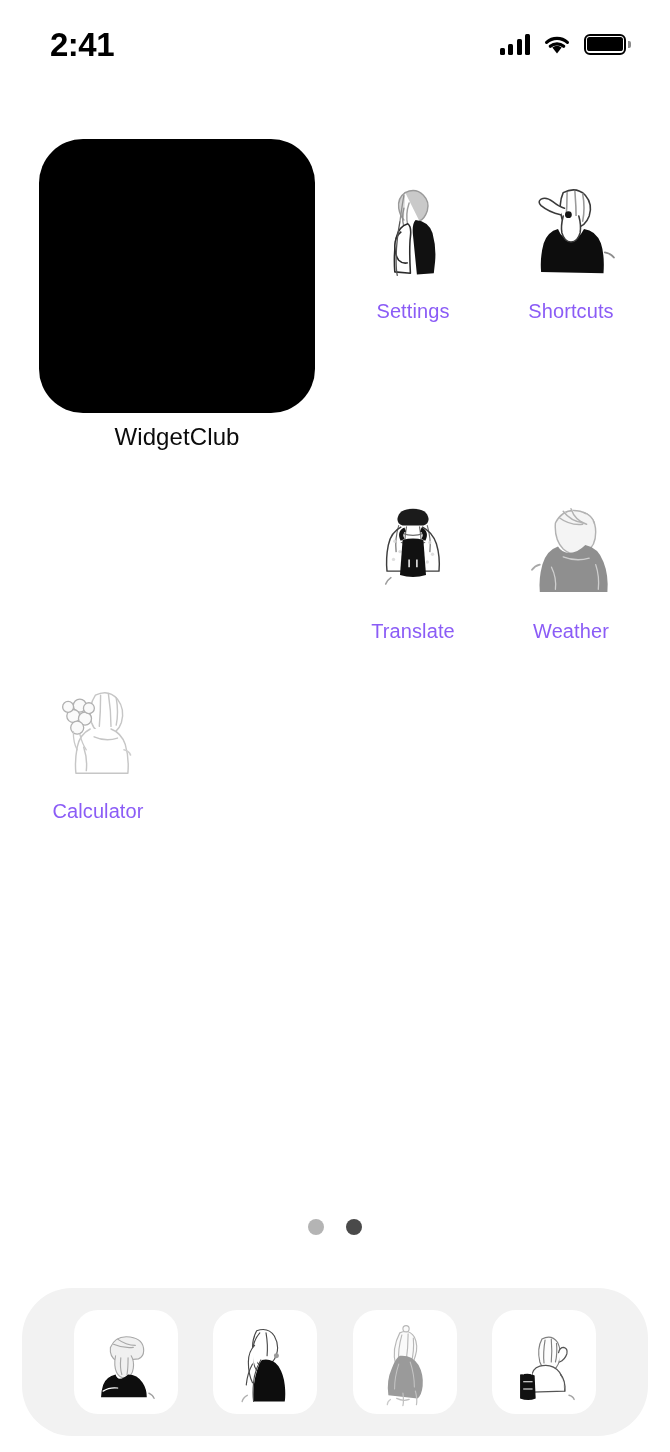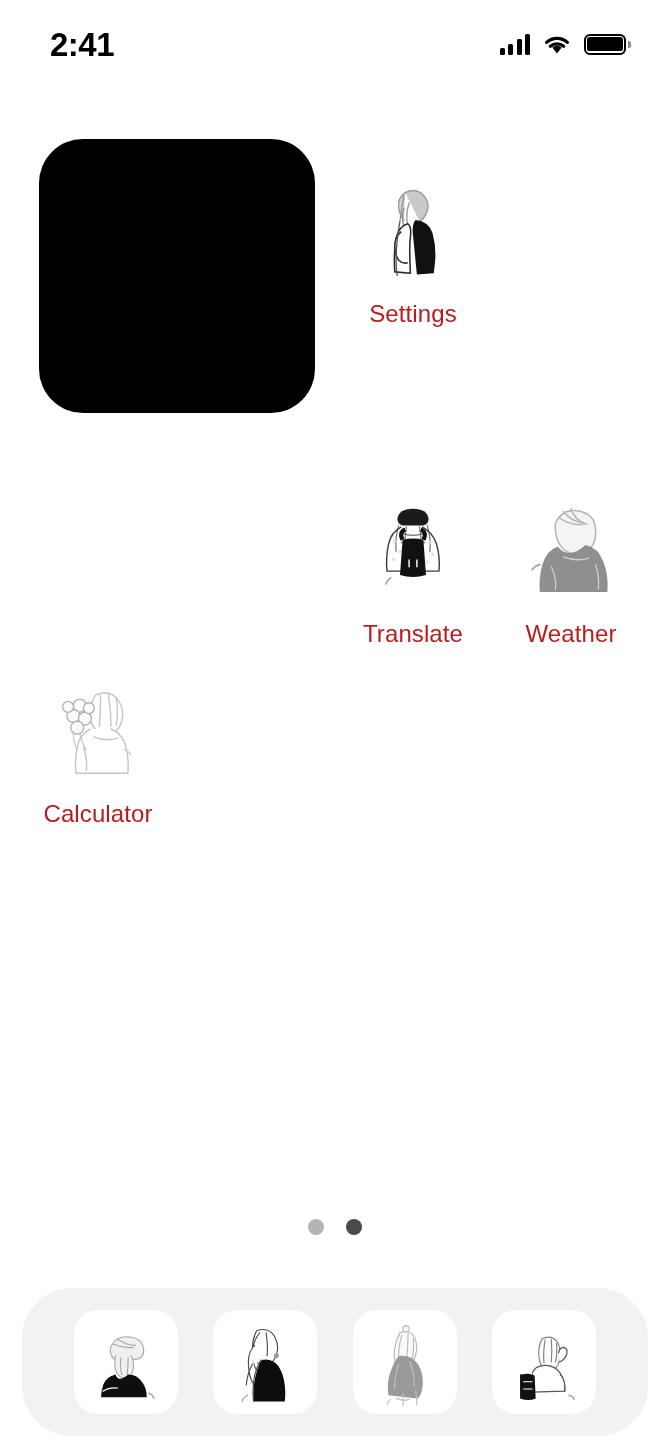--- a/index.html
+++ b/index.html
@@ -47,21 +47,21 @@
 
   .app{ position:absolute; width:130px; }
   .app-icon{
     width:130px; height:130px;
     display:flex; align-items:center; justify-content:center;
     overflow:hidden;
   }
   .app-icon svg{ width:100%; height:100%; display:block; }
   .app-label{
     margin-top:6px; text-align:center;
-    font-size:24px; color:#b91c1c; letter-spacing:0.1px;
+    font-size:20px; color:#8b5cf6; letter-spacing:0.1px;
     white-space:nowrap;
   }
 
   
   .page-dots{
     position:absolute; left:0; top:1219px; width:670px;
     display:flex; justify-content:center; align-items:center; gap:22px;
   }
   .dot{ width:16px; height:16px; border-radius:50%; }
 
@@ -105,20 +105,21 @@
         <div class="batt-fill"></div>
         <div class="batt-cap"></div>
       </div>
     </div>
   </div>
 
   <div class="grid">
 
     <div class="row" style="height:320px;">
       <div class="widget"></div>
+      <div class="widget-label">WidgetClub</div>
 
       <div class="app" style="left:348px; top:25px;">
         <div class="app-icon">
           <svg viewBox="0 0 100 100">
             <g stroke="#2b2b2b" stroke-width="1.1" fill="none" stroke-linejoin="round" stroke-linecap="round">
               <path d="M44 22 q-6 4 -5 12 q1 6 4 9" fill="#d6d6d6" stroke="#9a9a9a"></path>
               <path d="M44 22 q8 -4 14 2 q5 5 3 12 q-2 6 -6 8" fill="#c9c9c9" stroke="#9a9a9a"></path>
               <path d="M43 34 q-2 8 0 14 q1 5 4 7" stroke="#8f8f8f"></path>
               <path d="M47 30 q-3 9 -1 17" stroke="#9e9e9e"></path>
             </g>
@@ -127,20 +128,40 @@
               <path d="M46 46 q-7 2 -9 11 q-2 12 -1 26 l12 1 q-1 -20 0 -28 q1 -8 -2 -10 Z"></path>
               <path d="M41 52 q-5 4 -5 11 q0 7 3 11 q3 3 7 2"></path>
             </g>
             <path d="M40 44 q-3 16 -3 30 q0 8 1 12" stroke="#555" stroke-width="1" fill="none"></path>
             <path d="M43 24 q-2 12 -3 20" stroke="#8f8f8f" stroke-width="1" fill="none"></path>
           </svg>
         </div>
         <div class="app-label">Settings</div>
       </div>
 
+      <div class="app" style="left:506px; top:25px;">
+        <div class="app-icon">
+          <svg viewBox="0 0 100 100">
+            <g stroke="#3a3a3a" stroke-width="1.2" fill="#fff" stroke-linejoin="round" stroke-linecap="round">
+              <path d="M44 22 q10 -5 17 2 q6 7 3 16 q-3 8 -10 9 q-8 1 -11 -7 q-3 -11 1 -20 Z"></path>
+              <path d="M47 22 q0 12 -1 22" stroke="#9a9a9a"></path>
+              <path d="M53 21 q1 12 1 23" stroke="#9a9a9a"></path>
+              <path d="M59 23 q2 11 0 21" stroke="#9a9a9a"></path>
+            </g>
+            <path d="M40 50 q-8 2 -11 11 q-3 11 -2 22 l48 1 q1 -14 -2 -23 q-4 -10 -13 -11 q-4 8 -10 8 q-7 0 -10 -8 Z" fill="#0d0d0d"></path>
+            <g stroke="#3a3a3a" stroke-width="1.2" fill="#fff" stroke-linejoin="round" stroke-linecap="round">
+              <path d="M44 40 q-2 8 -1 13 q2 7 7 7 q5 0 7 -7 q1 -6 -1 -13"></path>
+              <path d="M42 39 q-9 -2 -15 -7 q-3 -3 0 -5 q4 -2 9 2 q5 4 9 5"></path>
+            </g>
+            <circle cx="48" cy="39" r="2.6" fill="#151515"></circle>
+            <path d="M76 68 q5 1 7 4" stroke="#8c8c8c" stroke-width="1.4" fill="none" stroke-linecap="round"></path>
+          </svg>
+        </div>
+        <div class="app-label">Shortcuts</div>
+      </div>
     </div>
 
     <div class="row" style="height:180px;">
       <div class="app" style="left:506px; top:25px;">
         <div class="app-icon">
           <svg viewBox="0 0 100 100">
             <g stroke="#b2b2b2" stroke-width="1.1" fill="#f4f4f4" stroke-linejoin="round" stroke-linecap="round">
               <path d="M38 30 q6 -12 19 -9 q12 3 12 16 q0 11 -7 15 q-10 5 -18 -2 q-7 -7 -6 -20 Z"></path>
               <path d="M41 26 q8 6 18 5 M44 21 q6 8 16 9 M50 19 q3 9 12 12"></path>
               <path d="M60 22 q6 2 8 8"></path>

